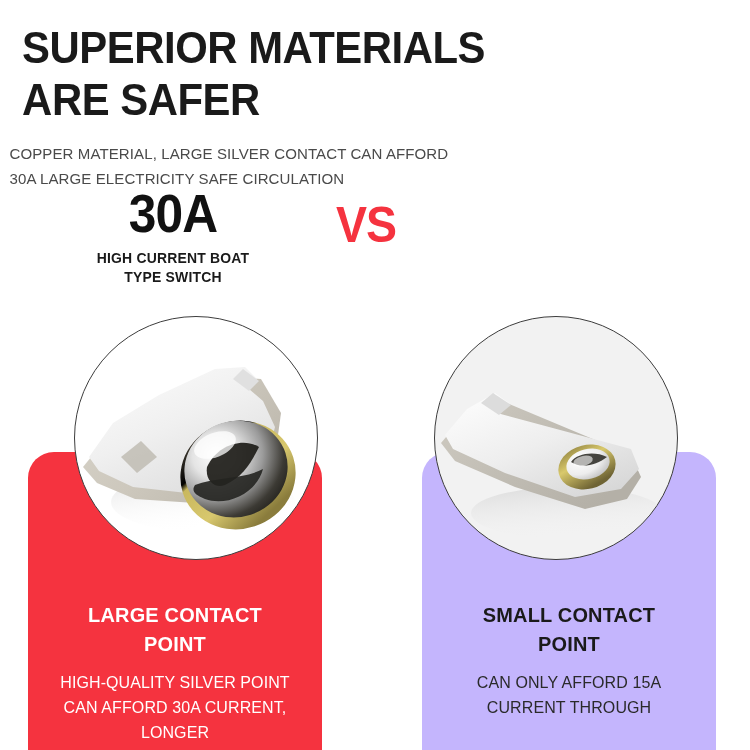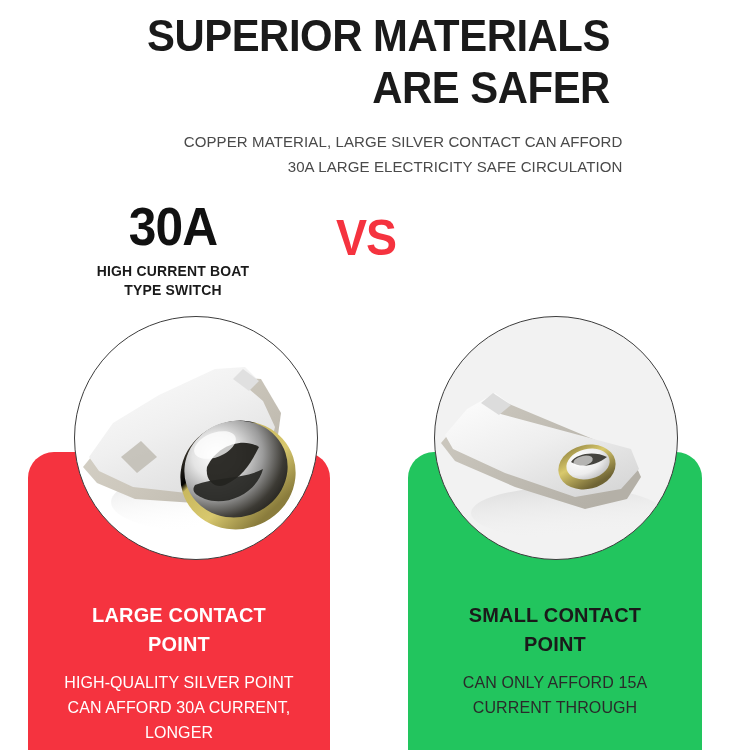--- a/index.html
+++ b/index.html
@@ -18,24 +18,24 @@
   .page {
     position: relative;
     width: 750px;
     height: 750px;
     background: #ffffff;
   }
 
   
   .header {
     position: absolute;
-    top: 4px;
+    top: 16px;
     left: 0;
     width: 632px;
-    text-align: right;
+    text-align: left;
   }
   .title-line {
     font-family: "Liberation Sans", sans-serif;
     font-weight: bold;
     font-size: 45px;
     line-height: 51px;
     letter-spacing: -0.5px;
     color: #1a1a1a;
     transform: scaleX(0.93);
   }
@@ -47,21 +47,21 @@
     font-size: 15.5px;
     line-height: 25px;
     color: #4a4a4a;
     letter-spacing: 0.1px;
     transform: scaleX(0.97);
   }
 
   
   .compare-row {
     position: absolute;
-    top: 198px;
+    top: 185px;
     left: 0;
     width: 748px;
     height: 110px;
     text-decoration: underline;
   }
   .col-head {
     position: absolute;
     text-align: center;
   }
   .col-head.left  { left: 28px;  width: 290px; }
@@ -106,22 +106,22 @@
   }
 
   
   .card {
     position: absolute;
     top: 452px;
     width: 294px;
     height: 298px;
     border-radius: 26px 26px 0 0;
   }
-  .card.left  { left: 28px;  background: #f5333f; padding-left: 8px; }
-  .card.right { left: 408px; background: #22c55e; }
+  .card.left  { left: 28px;  background: #f5333f; }
+  .card.right { left: 422px; background: #c4b5fd; }
 
   .card-title {
     position: absolute;
     left: 0; right: 0;
     top: 148px;
     text-align: center;
     font-weight: bold;
     font-size: 21px;
     line-height: 29px;
     letter-spacing: 0.2px;

